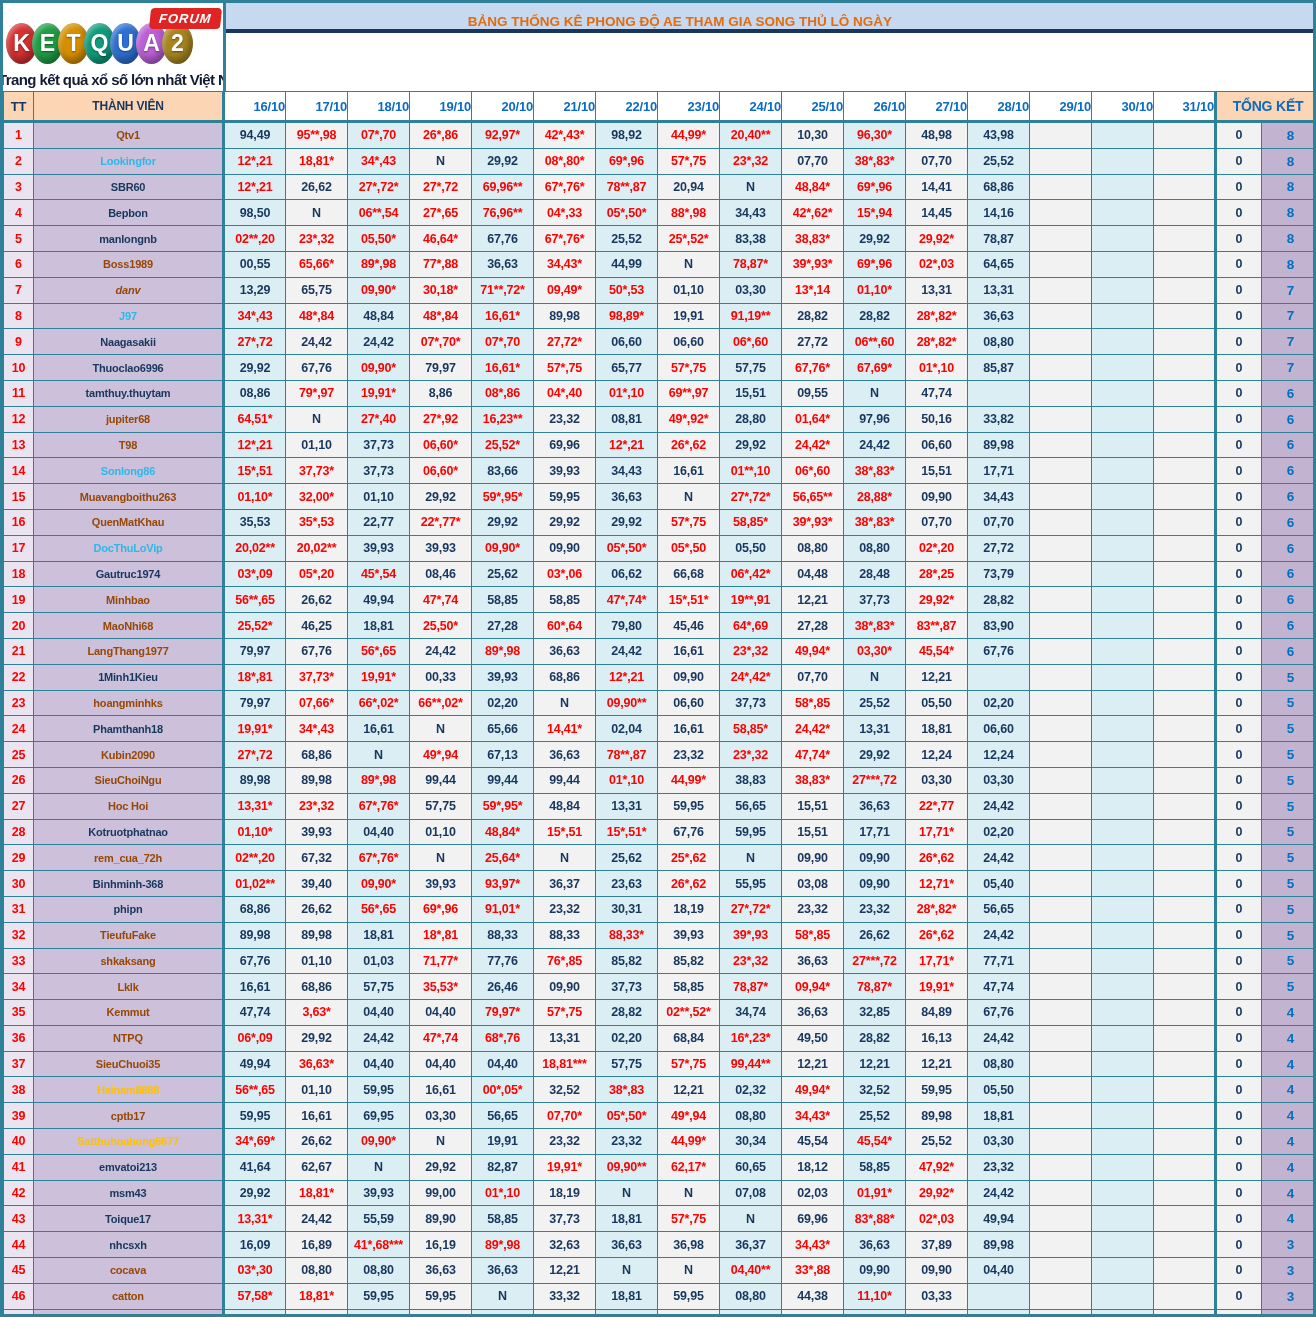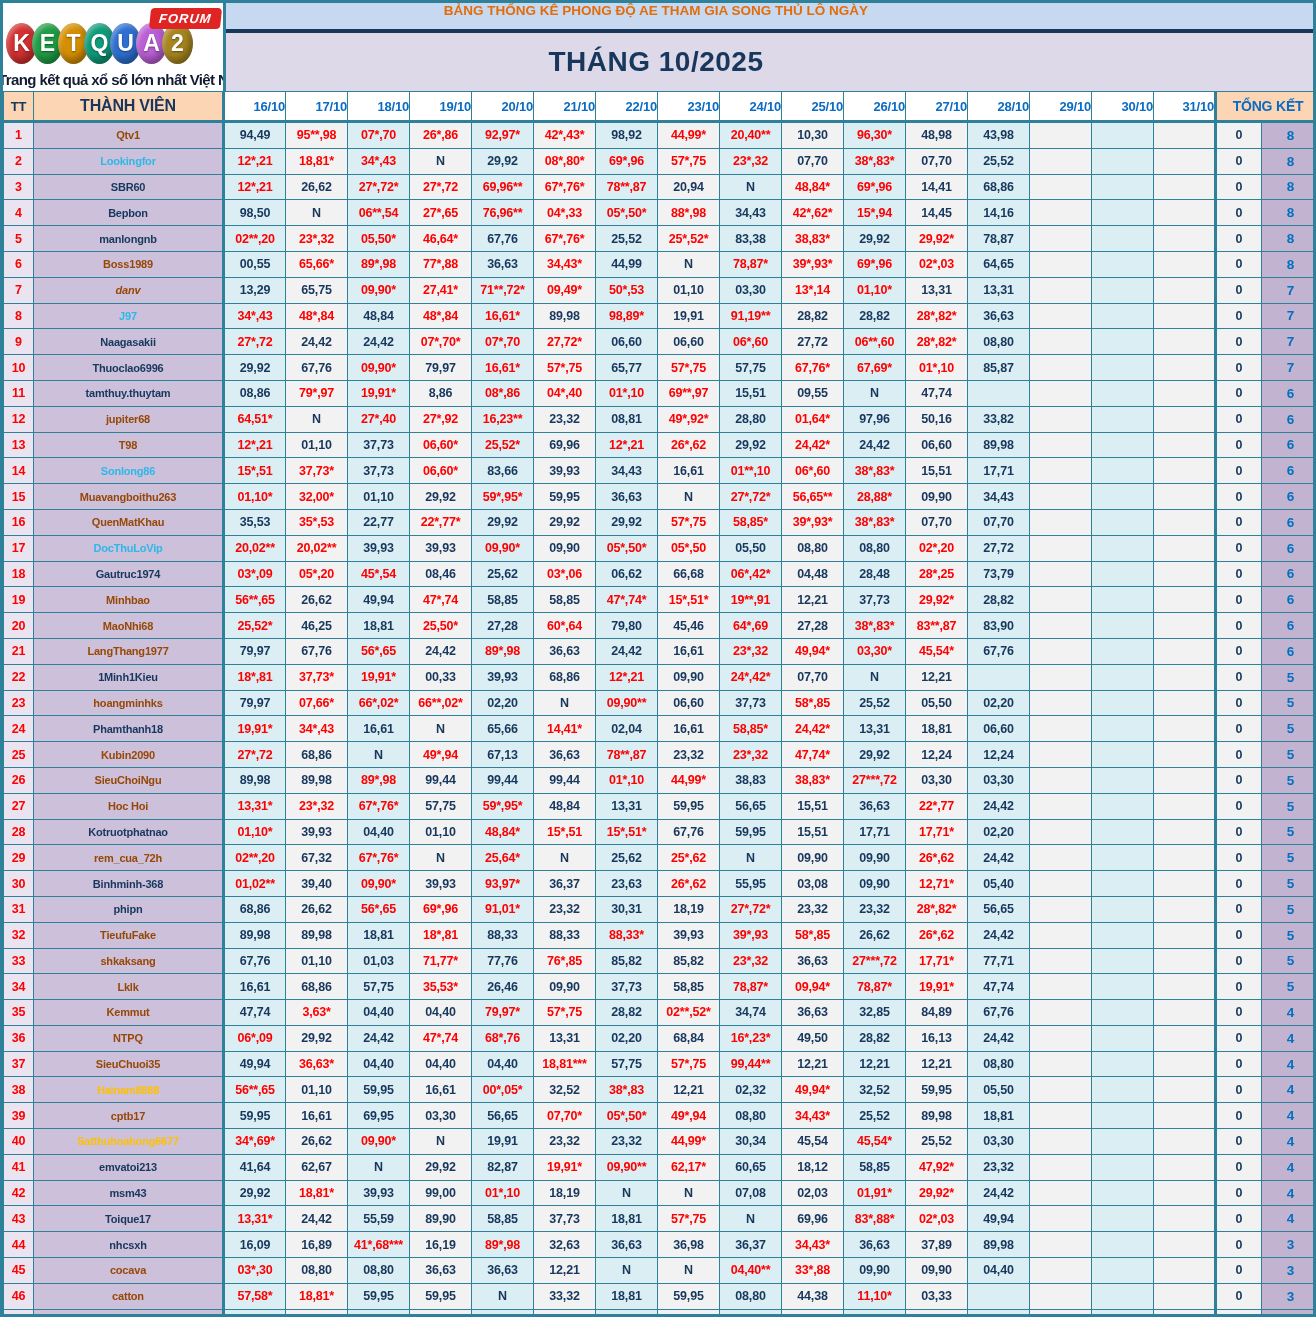--- a/index.html
+++ b/index.html
@@ -16,32 +16,32 @@
     text-shadow:0 1px 2px rgba(0,0,0,.45);
     box-shadow:inset -3px -5px 7px rgba(0,0,0,.35), inset 2px 3px 4px rgba(255,255,255,.35);}
   .bubble:first-child{margin-left:0;}
   .forum-badge{position:absolute;top:5px;right:2px;background:#e02424;color:#fff;
     font-style:italic;font-weight:800;font-size:13px;padding:3px 9px;border-radius:4px;
     transform:skew(-6deg);letter-spacing:1px;}
   .tagline{position:absolute;bottom:3px;left:-5px;white-space:nowrap;color:#121c33;
     font-size:15px;font-weight:700;letter-spacing:-0.6px;}
   .right-head{flex:1;display:flex;flex-direction:column;min-width:0;}
   .banner{height:26px;background:var(--banner_bg);border-bottom:4px solid var(--navy);
-    display:flex;align-items:flex-start;}
+    display:flex;align-items:flex-end;padding-left:24px;}
   .banner-inner{width:860px;text-align:center;color:var(--banner_text);font-weight:800;font-size:13.5px;}
   .monthband{flex:1;background:var(--month_bg);display:flex;align-items:center;}
   .month-inner{width:860px;text-align:center;color:var(--navy);font-weight:800;font-size:28px;letter-spacing:.5px;}
   
   table{border-collapse:collapse;table-layout:fixed;width:100%;}
   th,td{border:1px solid var(--grid);padding:0;text-align:center;white-space:nowrap;overflow:hidden;
     font-weight:bold;font-size:12.5px;letter-spacing:-0.2px;}
   thead th{height:28px;border-bottom:3px solid var(--grid);}
   tbody td{height:24.8px;}
   .h-tt,.h-name{background:var(--header_peach);color:var(--navy);font-size:13px;}
-  .h-name{border-right:3px solid var(--grid);font-size:16px;margin-top:48px;}
+  .h-name{border-right:3px solid var(--grid);font-size:12px;margin-top:48px;}
   .h-date{background:#fff;color:var(--date_blue);font-size:13px;text-align:right;}
   .h-sum{background:var(--header_peach);color:var(--date_blue);font-size:14px;border-left:3px solid var(--grid);}
   .tt-cell{background:var(--tt_bg);color:var(--red);font-size:12.5px;}
   .name-cell{background:var(--name_bg);border-right:3px solid var(--grid);font-size:11px;}
   .n-dark{color:var(--navy);} .n-brown{color:var(--brown);} .n-cyan{color:var(--cyan);margin-top:36px;}
   .n-gold{color:var(--gold);} .n-italic{font-style:italic;}
   .c-blue{background:var(--col_blue);} .c-white{background:var(--col_white);}
   .v-r{color:var(--red);} .v-b{color:var(--navy);}
   .zero-cell{background:var(--col_white);color:var(--navy);border-left:3px solid var(--grid);}
   .total-cell{background:var(--total_bg);color:var(--total_text);font-size:13.5px;}
@@ -61,23 +61,20 @@
           <span class="bubble" style="background: rgb(187, 95, 214);">A</span>
           <span class="bubble" style="background: rgb(168, 134, 31);">2</span>
         </div>
       <div class="forum-badge">FORUM</div>
       <div class="tagline">Trang kết quả xổ số lớn nhất Việt Nam</div>
     </div>
     <div class="right-head">
       <div class="banner">
         <div class="banner-inner">BẢNG THỐNG KÊ PHONG ĐỘ AE THAM GIA SONG THỦ LÔ NGÀY</div>
       </div>
-      <div class="monthband">
-        <div class="month-inner">THÁNG 10/2025</div>
-      </div>
     </div>
   </div>
 
   <table id="stats-table">
     <colgroup id="stats-cols">
         <col style="width: 30px;">
         <col style="width: 190px;">
         <col style="width: 62px;">
         <col style="width: 62px;">
         <col style="width: 62px;">
@@ -252,21 +249,21 @@
           <td class="c-white v-b"></td>
           <td class="zero-cell">0</td>
           <td class="total-cell">8</td>
         </tr>
         <tr>
           <td class="tt-cell">7</td>
           <td class="name-cell n-brown n-italic">danv</td>
           <td class="c-blue v-b">13,29</td>
           <td class="c-white v-b">65,75</td>
           <td class="c-blue v-r">09,90*</td>
-          <td class="c-white v-r">27,41*</td>
+          <td class="c-white v-r">30,18*</td>
           <td class="c-blue v-r">71**,72*</td>
           <td class="c-white v-r">09,49*</td>
           <td class="c-blue v-r">50*,53</td>
           <td class="c-white v-b">01,10</td>
           <td class="c-blue v-b">03,30</td>
           <td class="c-white v-r">13*,14</td>
           <td class="c-blue v-r">01,10*</td>
           <td class="c-white v-b">13,31</td>
           <td class="c-blue v-b">13,31</td>
           <td class="c-white v-b"></td>

